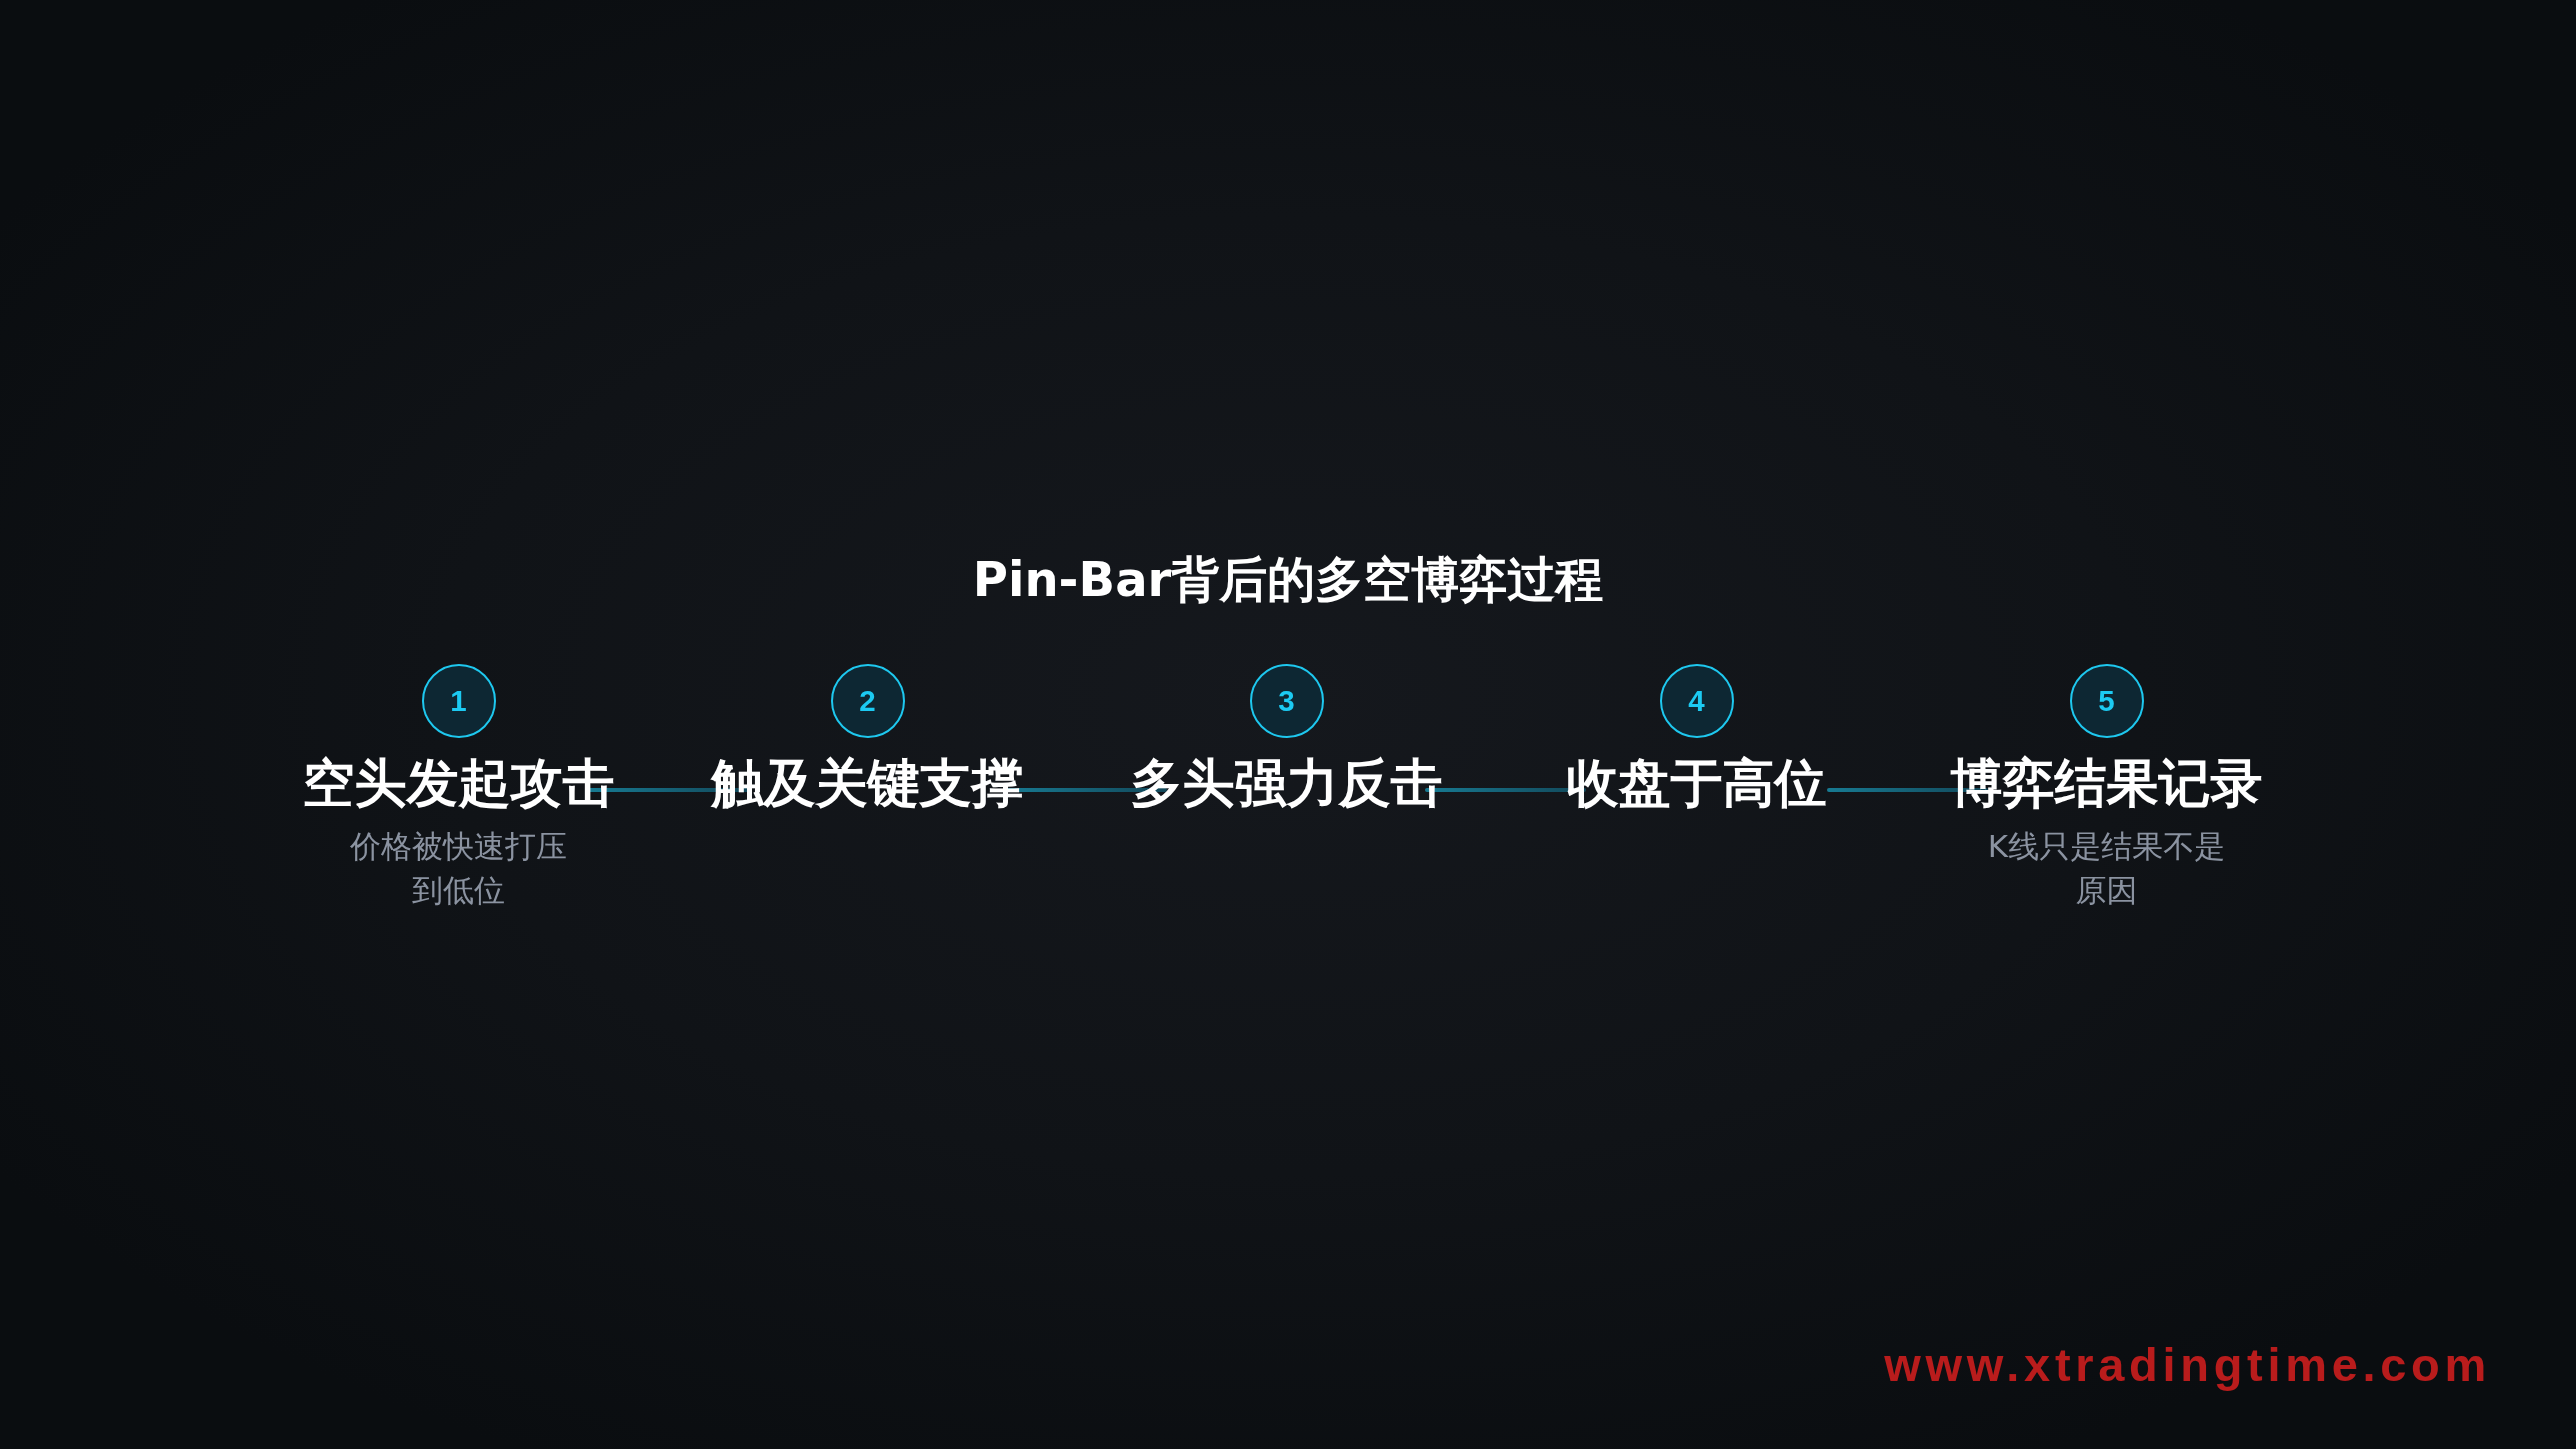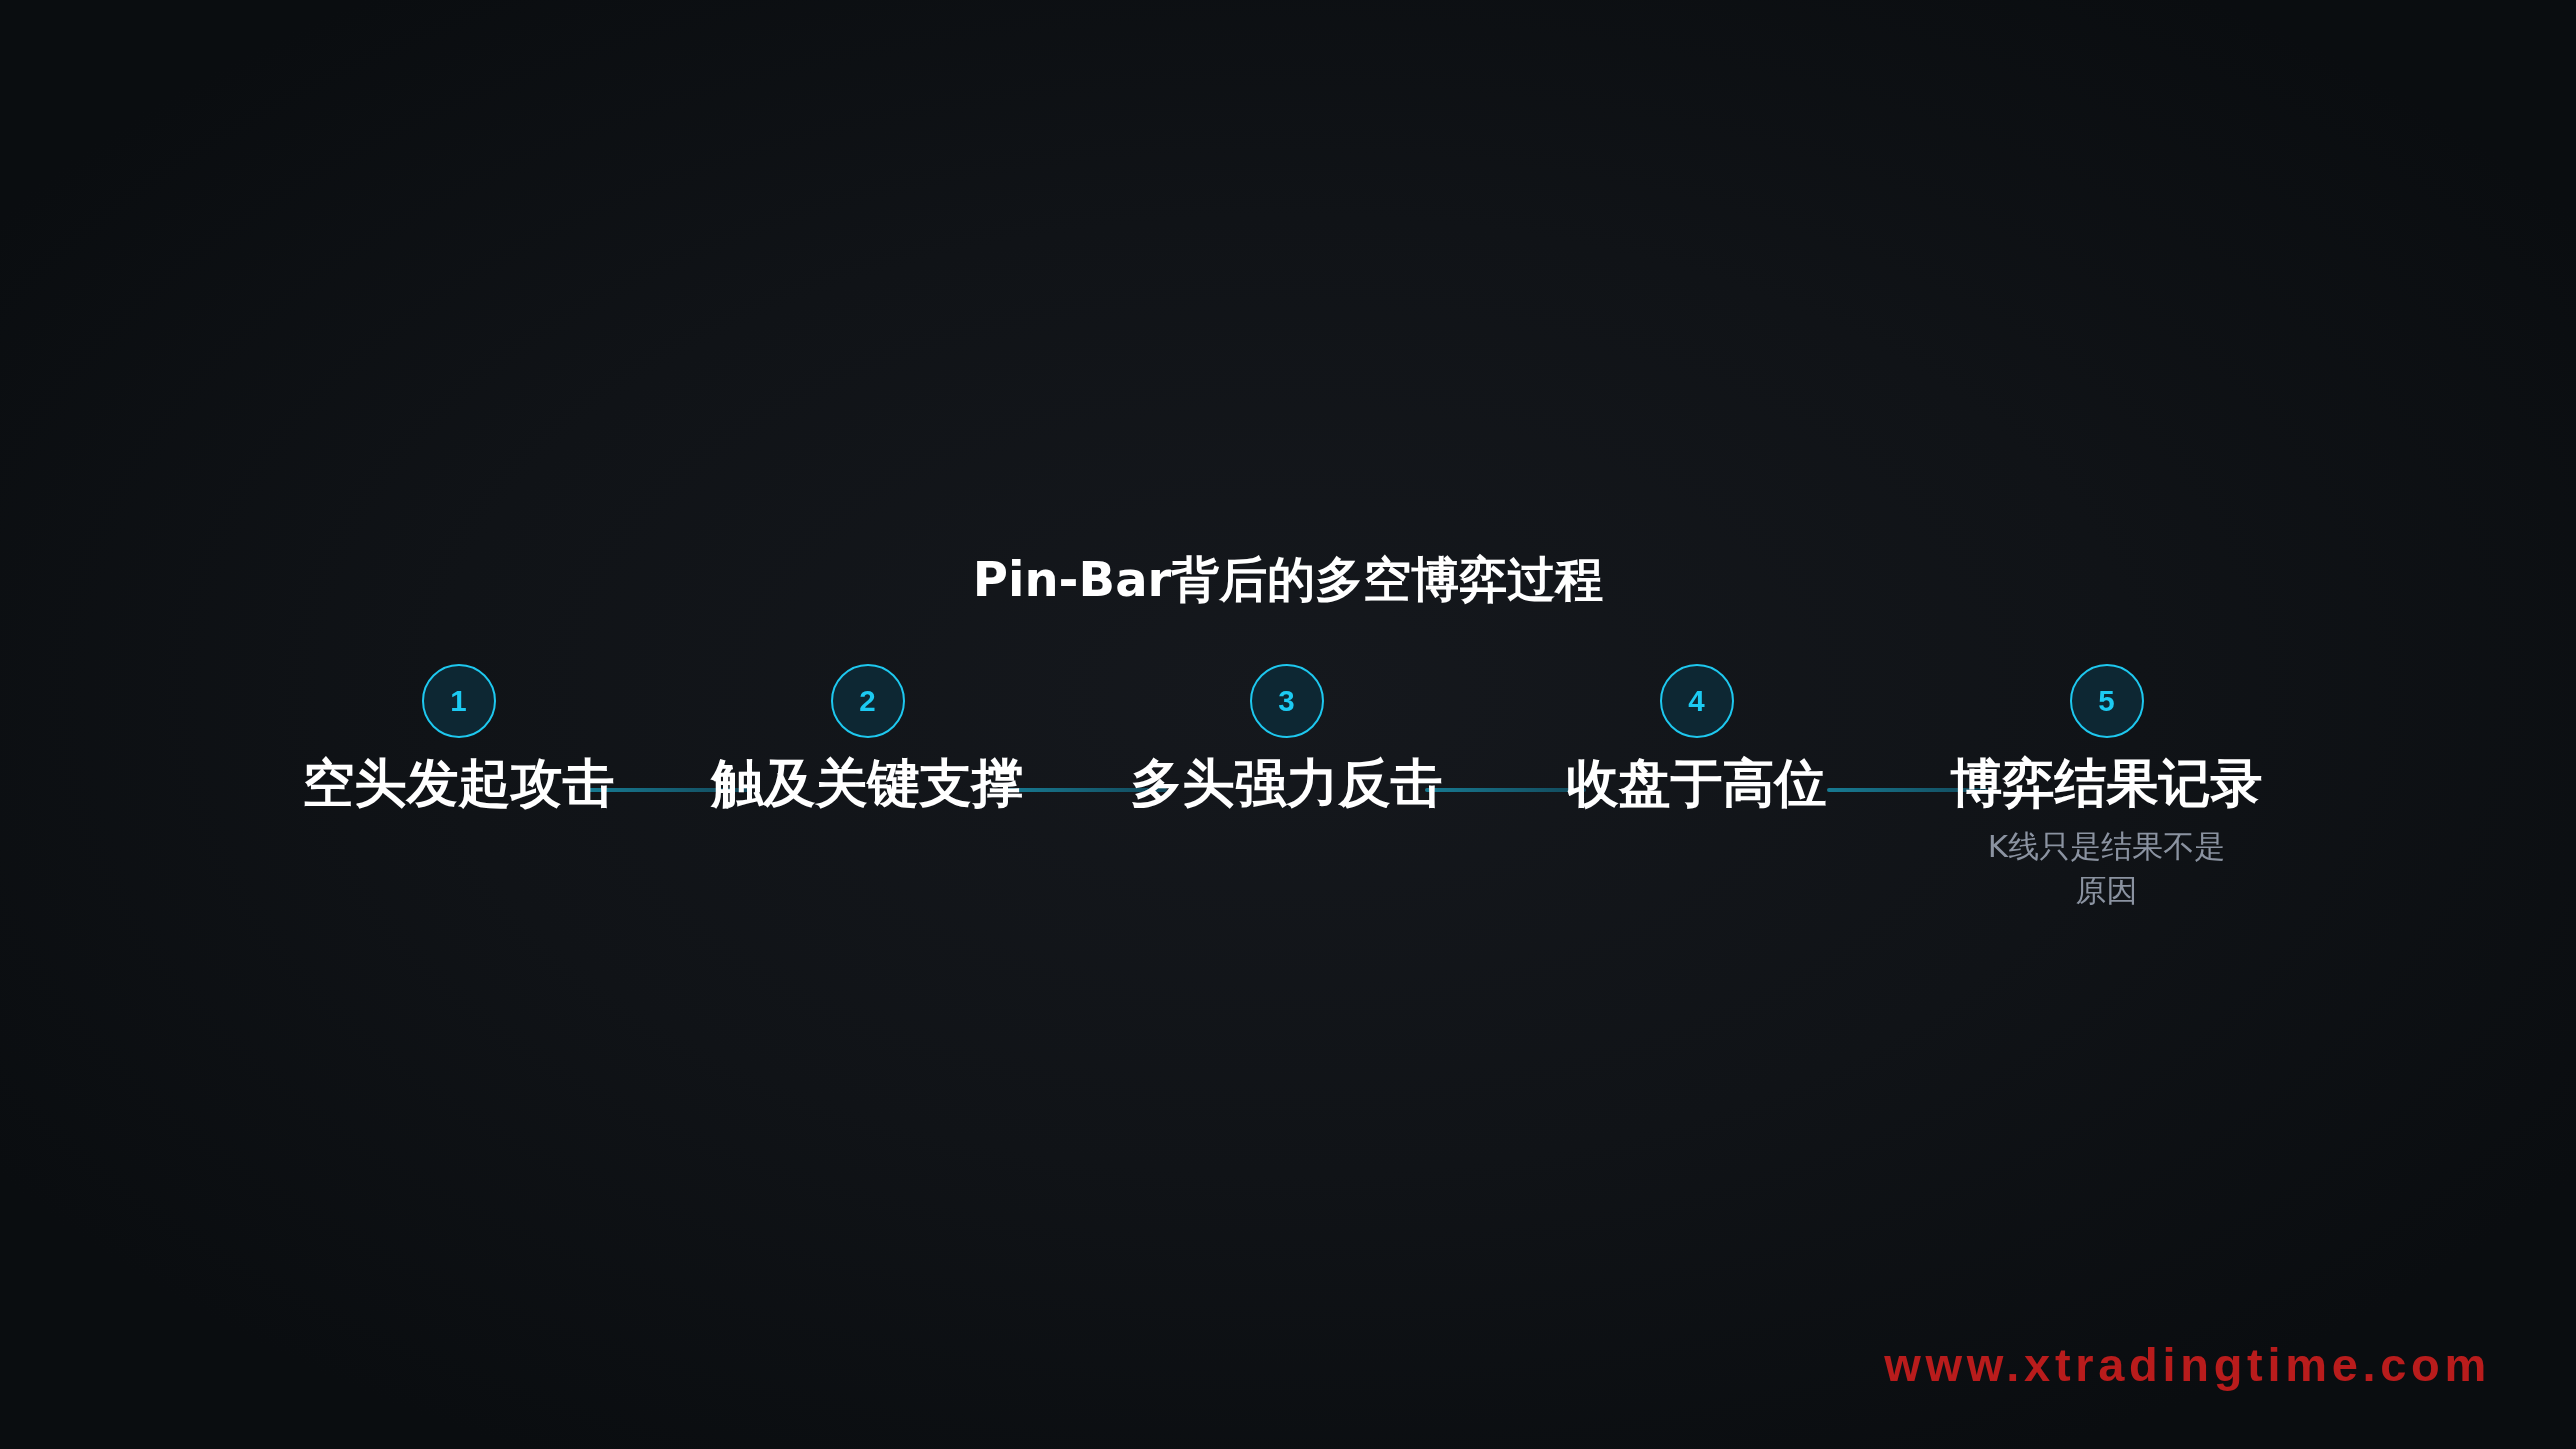--- a/index.html
+++ b/index.html
@@ -47,20 +47,21 @@
 <div class="title">Pin-Bar背后的多空博弈过程</div>
 
 <div class="connector" style="left:588px"></div>
 <div class="connector" style="left:1006px"></div>
 <div class="connector" style="left:1425px"></div>
 <div class="connector" style="left:1827px"></div>
 
 <div class="step" style="left:458px">
   <div class="badge">1</div>
   <div class="heading">空头发起攻击</div>
+  <div class="desc">价格被快速打压到低位</div>
 </div>
 
 <div class="step" style="left:867px">
   <div class="badge">2</div>
   <div class="heading">触及关键支撑</div>
 </div>
 
 <div class="step" style="left:1286px">
   <div class="badge">3</div>
   <div class="heading">多头强力反击</div>

